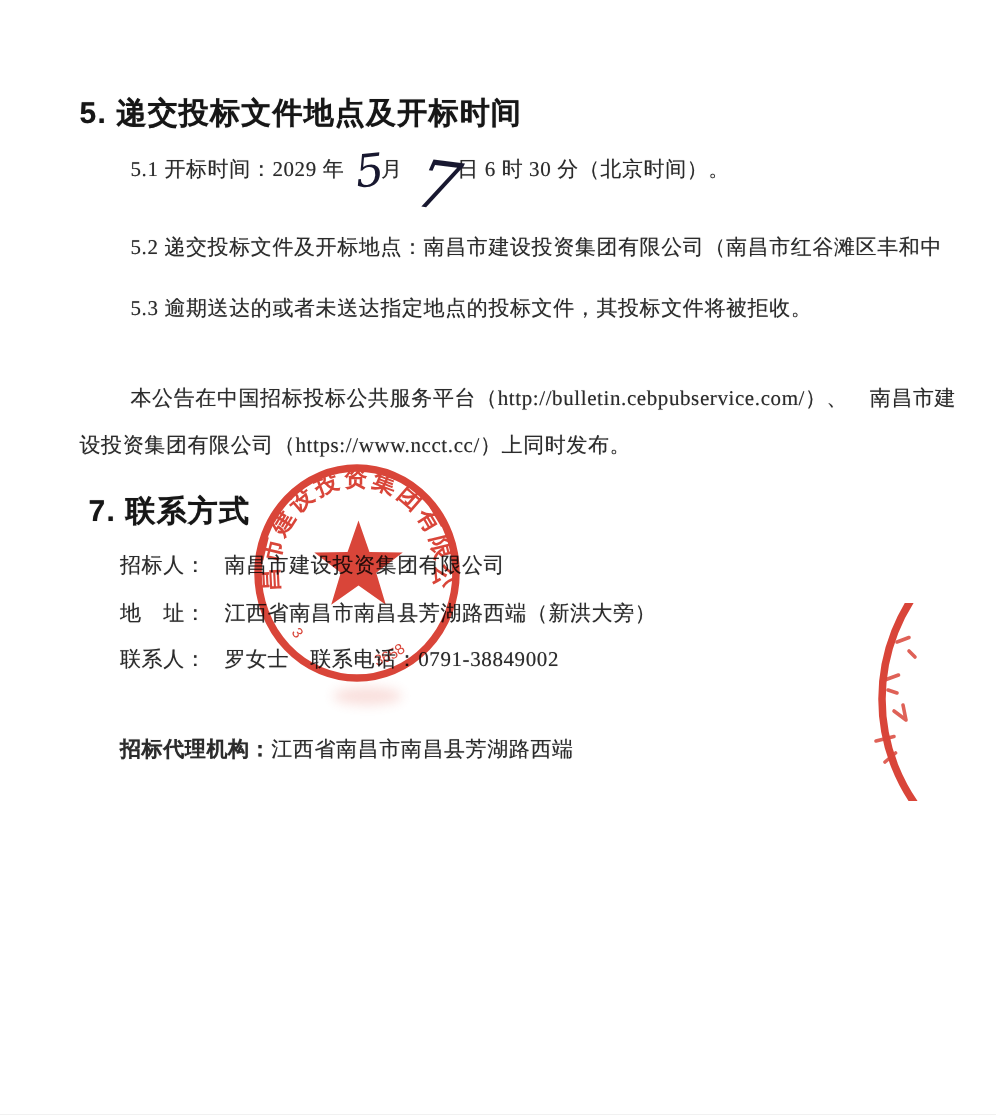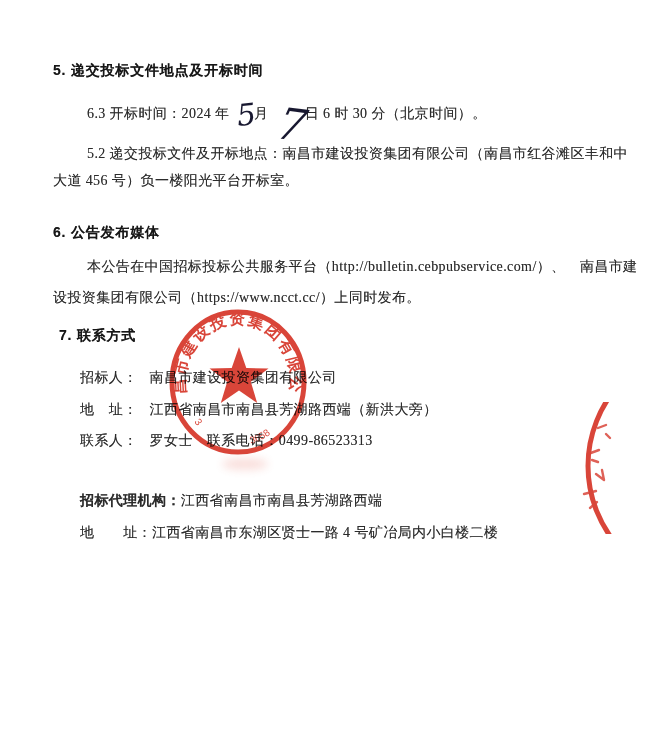--- a/index.html
+++ b/index.html
@@ -17,21 +17,21 @@
     font-size:14px;
     line-height:20px;
     letter-spacing:0.4px;
     text-shadow:0 0 0.5px rgba(20,20,20,0.45);
   }
   .heading{
     position:absolute;
     white-space:nowrap;
     font-family:"Liberation Sans","DejaVu Sans",sans-serif;
     font-weight:bold;
-    font-size:14px;
+    font-size:20px;
     letter-spacing:0.8px;
     color:#161616;
     text-shadow:0 0 0.5px rgba(0,0,0,0.5);
   }
   .lbl{font-weight:normal;text-align:right;}
   .lbl-bold{font-weight:bold;margin-top:16px;}
   .gap12{margin-left:12px;}
   .gap14{margin-left:14px;}
   .hand{
     font-family:"DejaVu Serif",serif;
@@ -71,51 +71,47 @@
   }
 </style>
 </head>
 <body>
 
 <div class="page">
 
   <div class="heading" style="left:53px;top:62px">5. 递交投标文件地点及开标时间</div>
 
   <div class="tline" style="left:87px;top:104px">
-    <span>6.3 开标时间：2024 年</span><span class="hand hand-5">5</span><span>月</span><span class="hand hand-7">7</span><span>日</span><span> 6 时 30 分（北京时间）。</span>
+    <span>5.1 开标时间：2029 年</span><span class="hand hand-5">5</span><span>月</span><span class="hand hand-7">7</span><span>日</span><span> 6 时 30 分（北京时间）。</span>
   </div>
 
-  <div class="tline" style="left:87px;top:144px">5.2 递交投标文件及开标地点：南昌市建设投资集团有限公司（南昌市红谷滩区丰和中</div>
-  <div class="tline" style="left:53px;top:171px">大道 456 号）负一楼阳光平台开标室。</div>
+  <div class="tline" style="left:87px;top:156px">5.2 递交投标文件及开标地点：南昌市建设投资集团有限公司（南昌市红谷滩区丰和中</div>
+  <div class="tline" style="left:87px;top:197px">5.3 逾期送达的或者未送达指定地点的投标文件，其投标文件将被拒收。</div>
 
-  <div class="heading" style="left:53px;top:224px">6. 公告发布媒体</div>
   <div class="tline" style="left:87px;top:257px">本公告在中国招标投标公共服务平台（http://bulletin.cebpubservice.com/）、　南昌市建</div>
   <div class="tline" style="left:53px;top:288px">设投资集团有限公司（https://www.ncct.cc/）上同时发布。</div>
 
   <div class="heading" style="left:59px;top:327px">7. 联系方式</div>
 
   <div class="tline" style="left:80px;top:368px">
     <span class="lbl">招标人：</span><span class="gap12">南昌市建设投资集团有限公司</span>
   </div>
 
   <div class="tline" style="left:80px;top:400px">
     <span class="lbl">地　址：</span><span class="gap12">江西省南昌市南昌县芳湖路西端（新洪大旁）</span>
   </div>
 
   <div class="tline" style="left:80px;top:431px">
-    <span class="lbl">联系人：</span><span class="gap12">罗女士</span><span class="gap14">联系电话：</span><span>0499-86523313</span>
+    <span class="lbl">联系人：</span><span class="gap12">罗女士</span><span class="gap14">联系电话：</span><span>0791-38849002</span>
   </div>
 
   <div class="tline" style="left:80px;top:491px">
     <span class="lbl-bold">招标代理机构：</span><span>江西省南昌市南昌县芳湖路西端</span>
   </div>
 
-  <div class="tline" style="left:80px;top:523px">
-    <span class="lbl">地　　址：</span><span>江西省南昌市东湖区贤士一路 4 号矿冶局内小白楼二楼</span>
-  </div>
 
 
   <div class="seal-smudge"></div>
 
   <svg class="seal" style="left:167px;top:308px" width="142" height="148" viewBox="0 0 142 148">
     <ellipse cx="71" cy="74" rx="66" ry="70" fill="none" stroke="#d6372a" stroke-width="5"></ellipse>
     <path id="sealArc" d="M 21.2 93.8 A 53 58 0 1 1 120.8 93.8" fill="none"></path>
     <path id="sealNum" d="M 26 112 A 54 57 0 0 0 116 112" fill="none"></path>
     <text fill="#d6372a" font-size="16" letter-spacing="2" font-family="Liberation Sans, DejaVu Sans, sans-serif" font-weight="bold">
       <textPath href="#sealArc" startOffset="50%" text-anchor="middle">南昌市建设投资集团有限公司</textPath>

